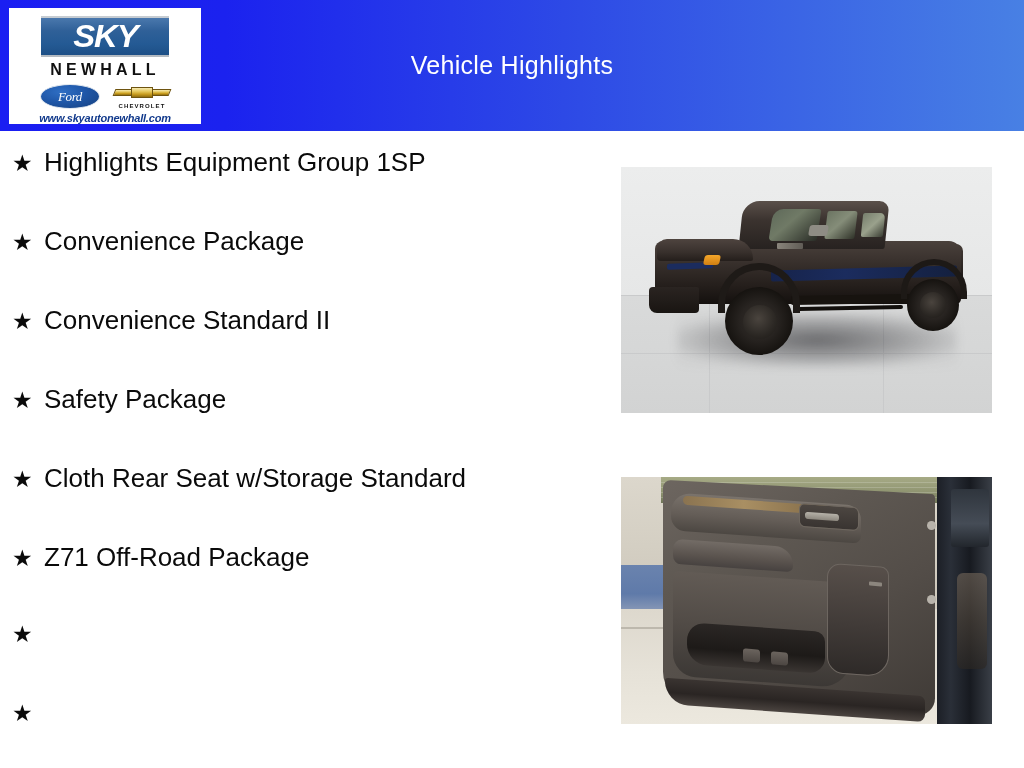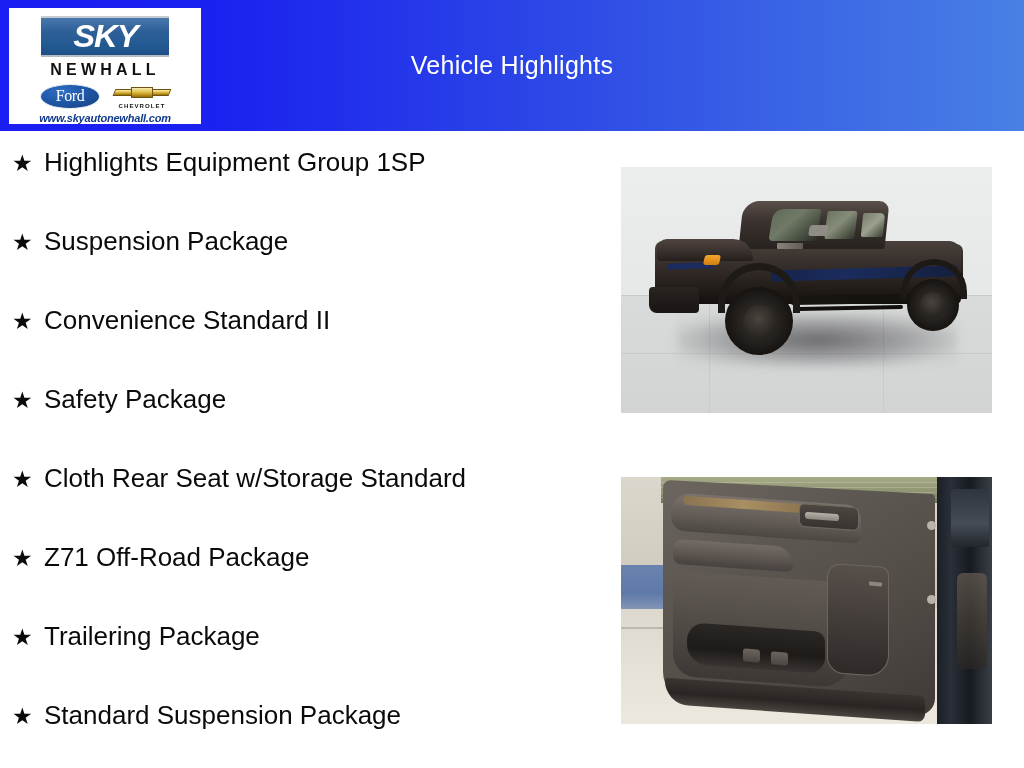--- a/index.html
+++ b/index.html
@@ -98,21 +98,22 @@
     border-radius: 50%;
     background: radial-gradient(ellipse at 35% 30%, #2f6fc4 0%, #1f57a8 45%, #16407e 100%);
     border: 1.4px solid #dfe6ee;
     display: flex;
     align-items: center;
     justify-content: center;
     box-sizing: border-box;
   }
   .ford-text {
     color: #ffffff;
-    font-size: 16px;
+    font-size: 13px;
+    font-style: italic;
     font-family: "Liberation Serif", serif;
     letter-spacing: -0.4px;
     line-height: 1;
   }
   .chevy-wrap {
     display: flex;
     flex-direction: column;
     align-items: center;
   }
   .chevy-bowtie {
@@ -615,21 +616,21 @@
 
 <div class="features">
 
   <div class="feature-row">
     <span class="feature-star">★</span>
     <span class="feature-label">Highlights Equipment Group 1SP</span>
   </div>
 
   <div class="feature-row">
     <span class="feature-star">★</span>
-    <span class="feature-label">Suspension Package</span>
+    <span class="feature-label">Convenience Package</span>
   </div>
 
   <div class="feature-row">
     <span class="feature-star">★</span>
     <span class="feature-label">Convenience Standard II</span>
   </div>
 
   <div class="feature-row">
     <span class="feature-star">★</span>
     <span class="feature-label">Safety Package</span>
@@ -640,26 +641,24 @@
     <span class="feature-label">Cloth Rear Seat w/Storage Standard</span>
   </div>
 
   <div class="feature-row">
     <span class="feature-star">★</span>
     <span class="feature-label">Z71 Off-Road Package</span>
   </div>
 
   <div class="feature-row">
     <span class="feature-star">★</span>
-    <span class="feature-label">Trailering Package</span>
   </div>
 
   <div class="feature-row">
     <span class="feature-star">★</span>
-    <span class="feature-label">Standard Suspension Package</span>
   </div>
 
 </div>
 
 <div class="photo photo-truck">
   <div class="tk-floor-l1"></div>
   <div class="tk-floor-l2"></div>
   <div class="tk-floor-l3"></div>
   <div class="tk-floor-l4"></div>
   <div class="tk-shadow"></div>

